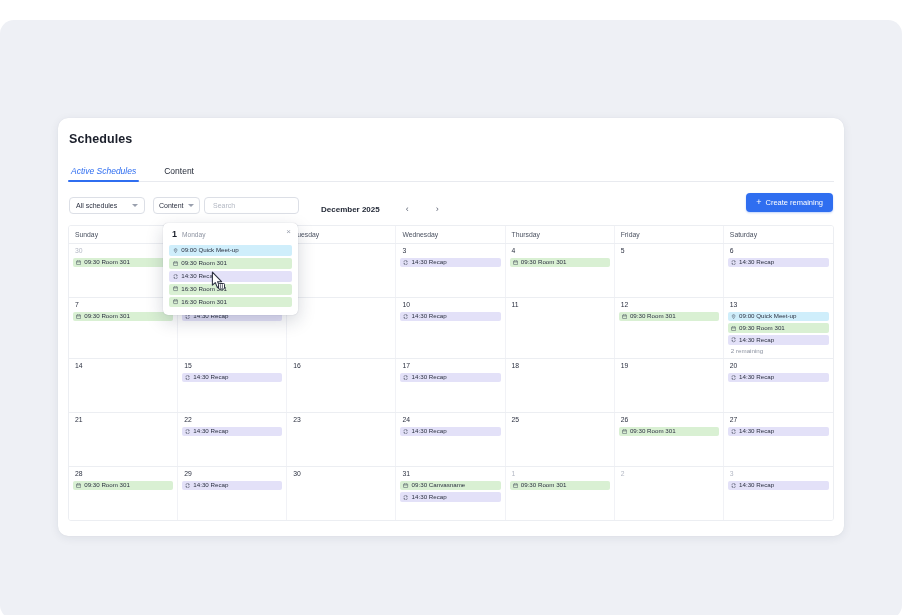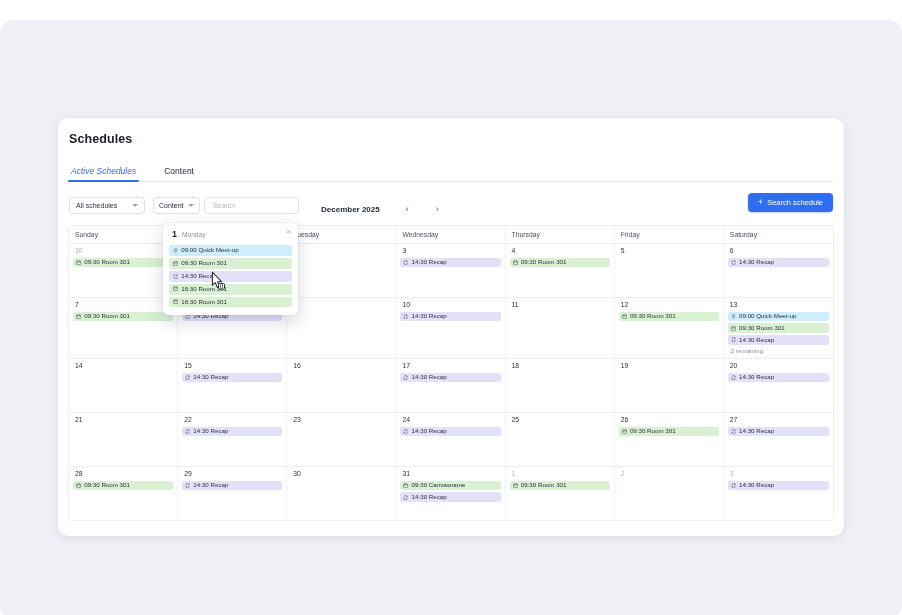--- a/index.html
+++ b/index.html
@@ -325,21 +325,21 @@
         <div class="ctrl search-box">
           <input type="text" placeholder="Search" style="">
         </div>
         <div class="month-nav">
           <span class="month-label">December 2025</span>
           <span class="nav-arrow">‹</span>
           <span class="nav-arrow">›</span>
         </div>
         <div class="create-btn">
           <span class="plus-glyph">+</span>
-          <span>Search schedule</span>
+          <span>Create remaining</span>
         </div>
       </div>
 
       <div class="calendar">
         <div class="cal-head">
           <div>Sunday</div>
           <div>Monday</div>
           <div>Tuesday</div>
           <div>Wednesday</div>
           <div>Thursday</div>

